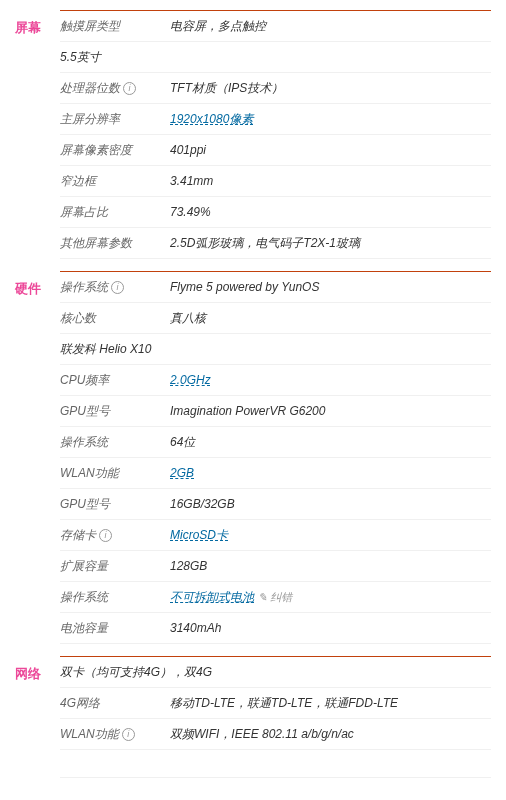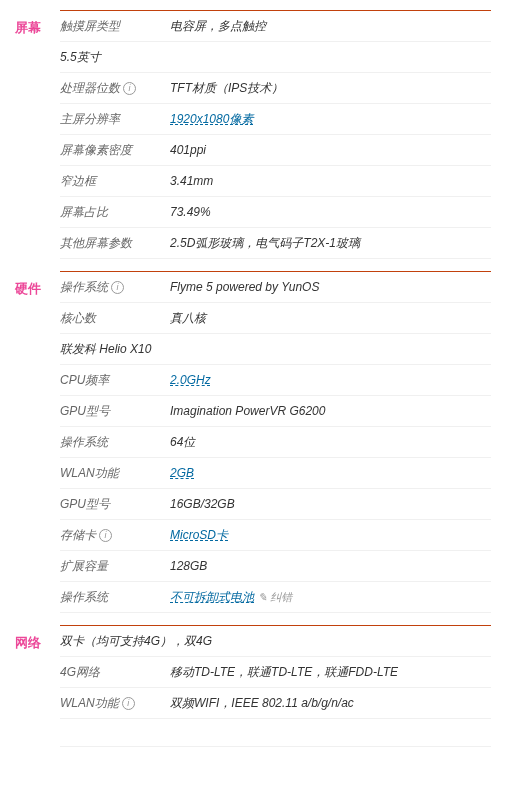--- a/index.html
+++ b/index.html
@@ -202,20 +202,26 @@
               <span>扩展容量</span>
             </div>
             <div class="row-val"><span>128GB</span></div>
           </div>
           <div class="row">
             <div class="row-key">
               <span>操作系统</span>
             </div>
             <div class="row-val"><span class="underline">不可拆卸式电池</span><span class="edit-icon" style="color: rgb(153, 153, 153); font-size: 11px;"> ✎ 纠错</span></div>
           </div>
+          <div class="row">
+            <div class="row-key">
+              <span>电池容量</span>
+            </div>
+            <div class="row-val"><span>3140mAh</span></div>
+          </div>
         </div>
       </div>
       <div class="section-gap"></div>
       <div class="section">
         <div class="section-label">网络</div>
         <div class="section-content">
           <div class="row">
             <div class="row-val"><span>双卡（均可支持4G），双4G</span></div>
           </div>
           <div class="row">

